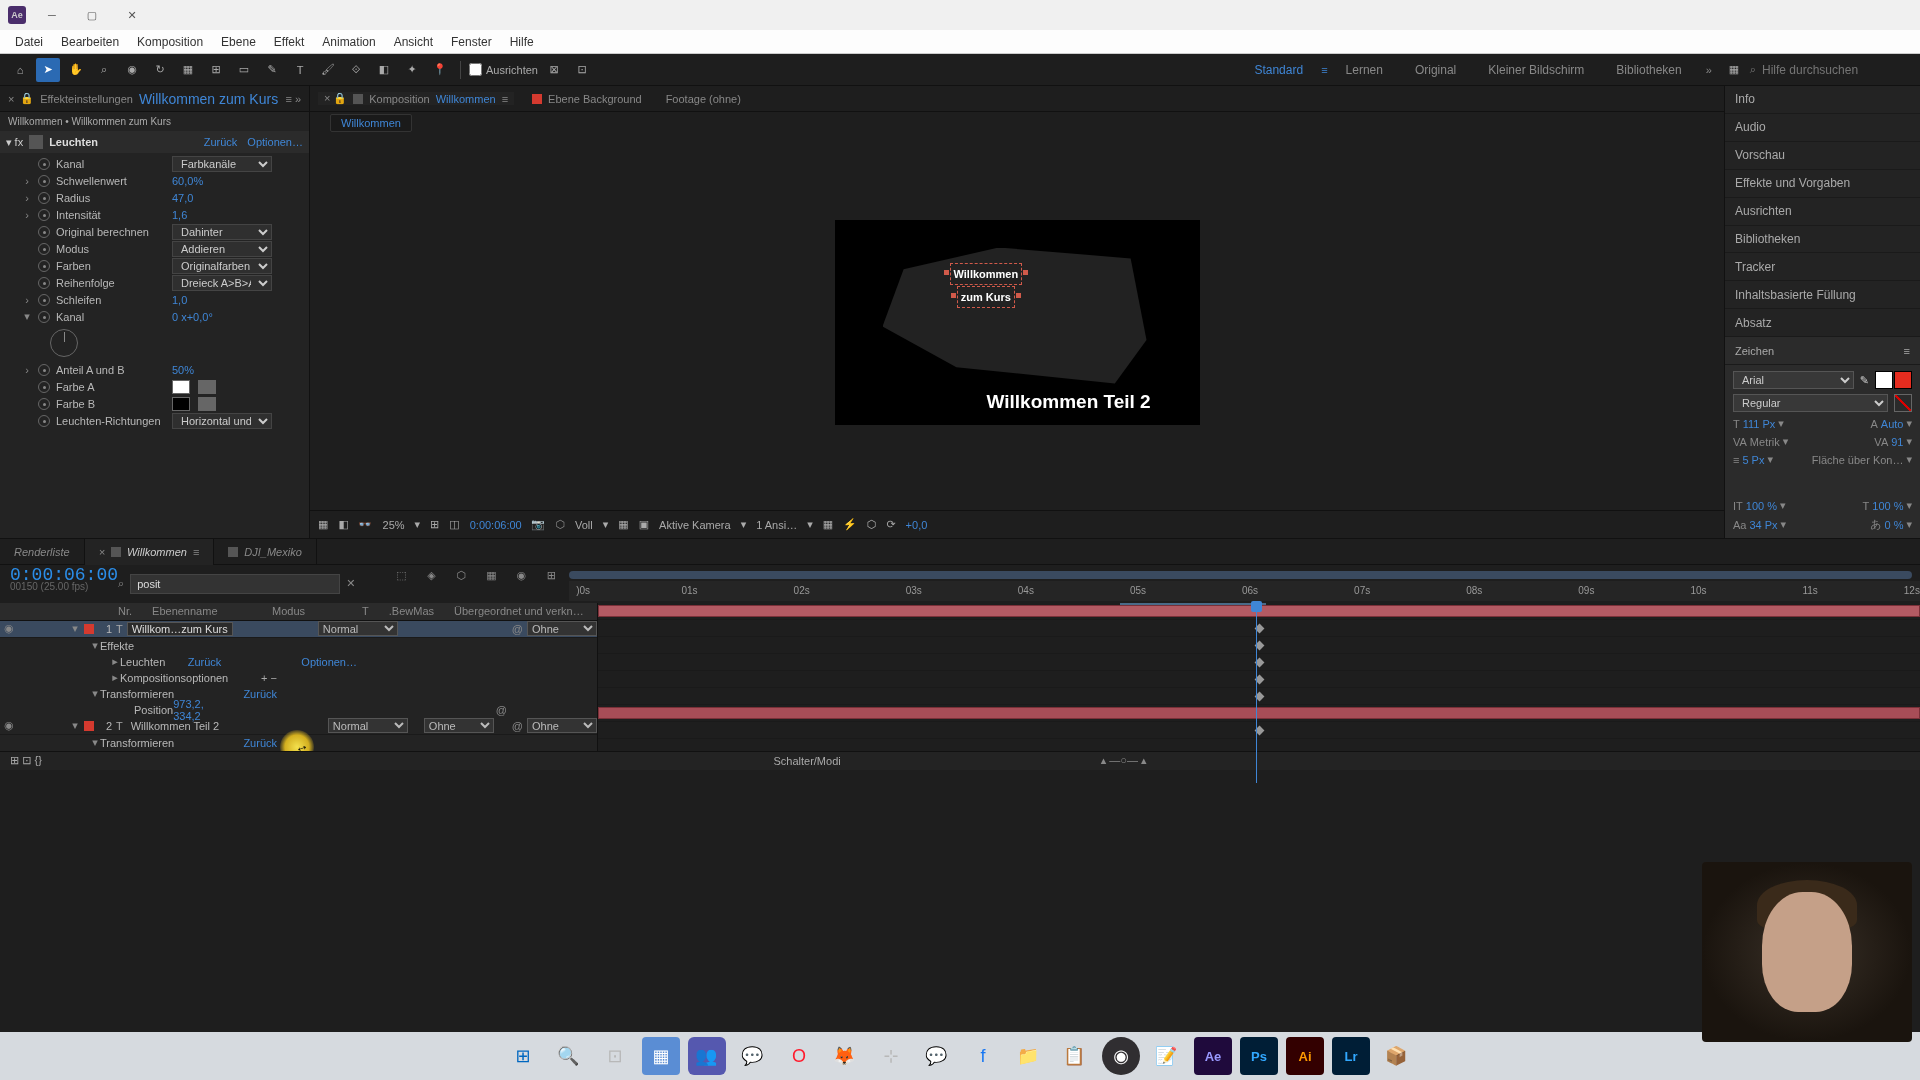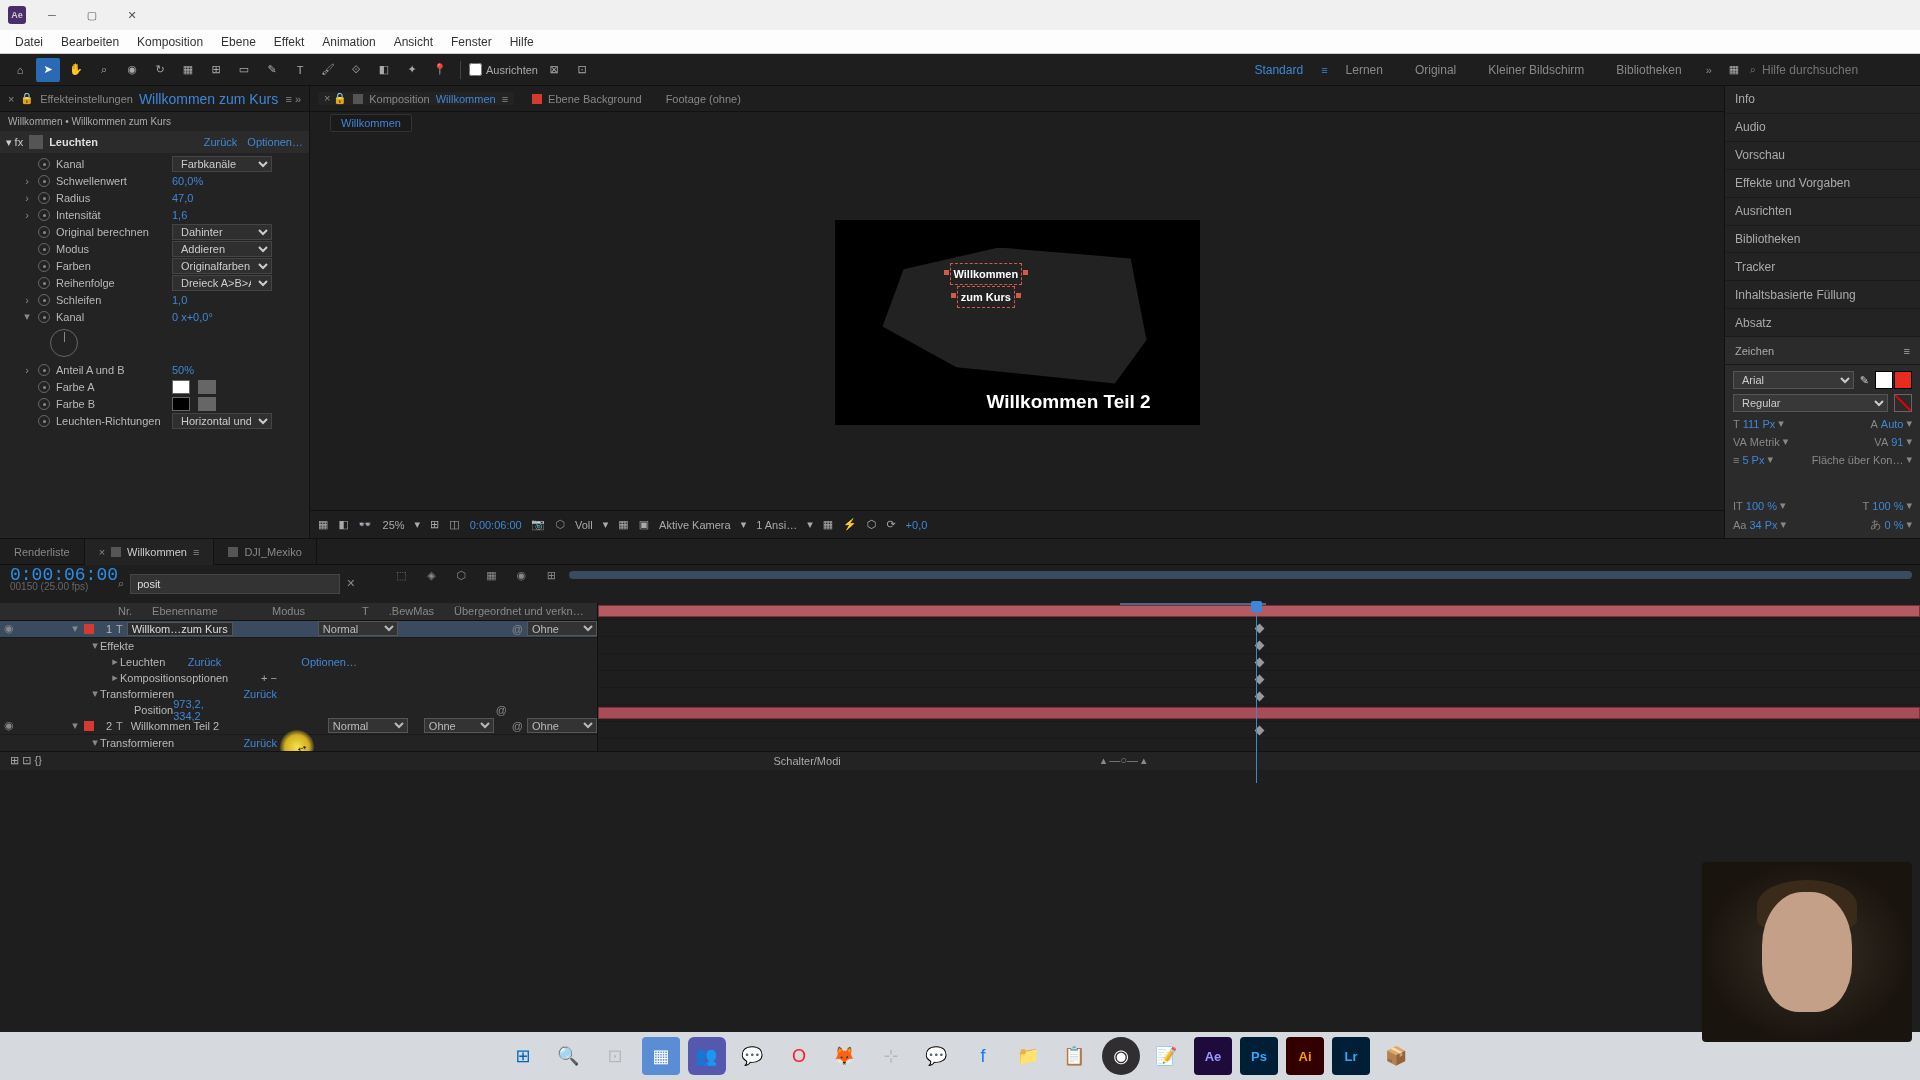--- a/index.html
+++ b/index.html
@@ -78,21 +78,21 @@
 .right-panel-item.open { background: #2b2b2b; }
 .char-panel { background: #2b2b2b; padding: 6px 8px; display: flex; flex-direction: column; gap: 5px; }
 .char-row { display: flex; align-items: center; gap: 6px; }
 .char-sel { flex:1; background: #383838; border: 1px solid #555; color: #ccc; font-size: 11px; height: 18px; padding: 0 4px; }
 .char-stat { display:flex; align-items:center; gap:3px; font-size:11px; color:#888; }
 .char-stat .v { color:#3f86d6; }
 .char-swatches { display:flex; gap:1px; align-items:center; }
 .char-sw { width:18px; height:18px; border:1px solid #000; }
 
 
-.tl-tabs { height: 26px; display: flex; align-items: center; background: #1e1e1e; border-bottom: 1px solid #111; }
+.tl-tabs { height: 26px; display: flex; align-items: center; background: #1e1e1e; border-bottom: 1px solid #111; font-style: italic; }
 .tl-tab { padding: 0 14px; height: 26px; display: flex; align-items: center; gap: 6px; color: #888; border-right: 1px solid #111; font-size: 11px; }
 .tl-tab.active { background: #232323; color: #ccc; }
 .timecode { color: #2b8de8; font-size: 18px; padding: 0 10px; font-family: "Courier New", monospace; }
 .timecode-sub { color: #666; font-size: 10px; margin-left: 10px; margin-top: -4px; }
 .tl-search { display: flex; align-items: center; gap: 6px; padding: 0 8px; }
 .tl-search input { background: #333; border: 1px solid #444; color: #ddd; width: 210px; height: 20px; padding: 0 6px; font-size: 11px; }
 .tl-top-right { display: flex; gap: 10px; padding: 0 8px; margin-left: 20px; }
 .tl-icon { width: 20px; height: 20px; display:flex; align-items:center; justify-content:center; color:#888; cursor:pointer; }
 .tl-split { display: flex; flex: 1; }
 .tl-left { width: 598px; background: #232323; border-right: 1px solid #111; overflow: hidden; font-size: 11px; }
@@ -440,20 +440,35 @@
       <span class="tl-icon">⬚</span>
       <span class="tl-icon">◈</span>
       <span class="tl-icon">⬡</span>
       <span class="tl-icon">▦</span>
       <span class="tl-icon">◉</span>
       <span class="tl-icon">⊞</span>
     </div>
 
     <div style="flex:1; position:relative;">
       <div style="position:absolute;top:6px;left:0;right:8px;height:8px;background:#3a4a5f;border-radius:4px;"></div>
+      <div class="ruler" style="position:absolute;top:16px;left:0;right:0;">
+        <span class="tick" style="left:0.5%">)0s</span>
+        <span class="tick" style="left:8.3%">01s</span>
+        <span class="tick" style="left:16.6%">02s</span>
+        <span class="tick" style="left:24.9%">03s</span>
+        <span class="tick" style="left:33.2%">04s</span>
+        <span class="tick" style="left:41.5%">05s</span>
+        <span class="tick" style="left:49.8%">06s</span>
+        <span class="tick" style="left:58.1%">07s</span>
+        <span class="tick" style="left:66.4%">08s</span>
+        <span class="tick" style="left:74.7%">09s</span>
+        <span class="tick" style="left:83.0%">10s</span>
+        <span class="tick" style="left:91.3%">11s</span>
+        <span class="tick" style="left:98.8%">12s</span>
+      </div>
     </div>
   </div>
 
   <div class="tl-split">
     <div class="tl-left" style="position:relative;">
       <div class="tl-cols">
         <span style="width:28px;"></span>
         <span>Nr.</span>
         <span style="width:100px;">Ebenenname</span>
         <span style="width:70px;">Modus</span>

